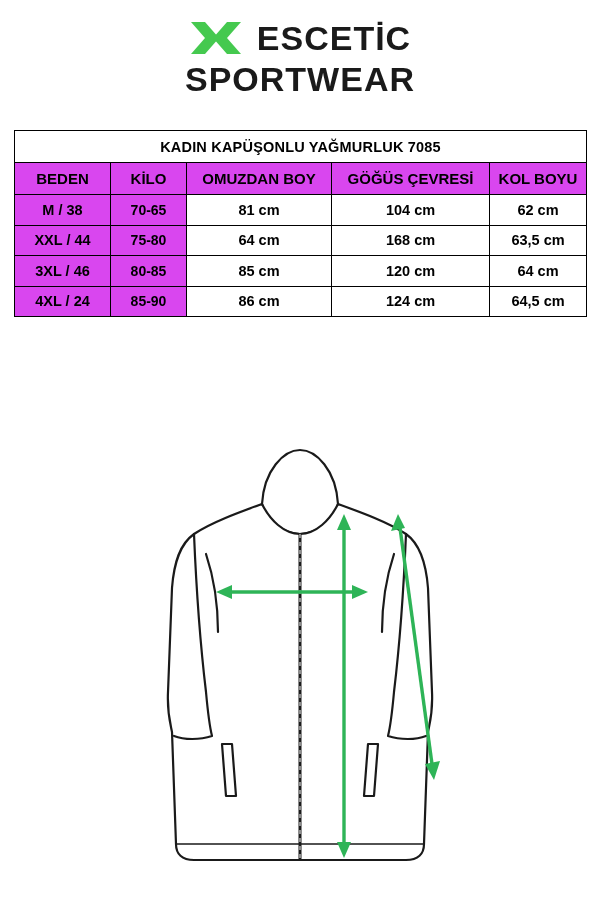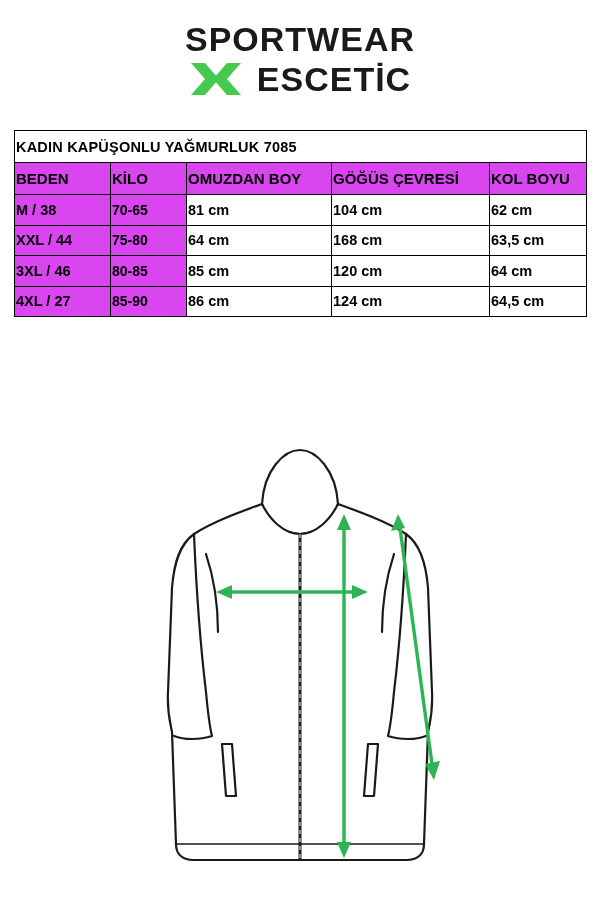--- a/index.html
+++ b/index.html
@@ -63,21 +63,21 @@
     top: 130px;
     width: 572px;
   }
   table#size-table {
     width: 100%;
     border-collapse: collapse;
     table-layout: fixed;
   }
   table#size-table td, table#size-table th {
     border: 1.5px solid #000000;
-    text-align: left;
+    text-align: center;
     font-family: "Liberation Sans", sans-serif;
     color: #000000;
   }
   #table-title-cell {
     height: 32px;
     font-size: 14.5px;
     font-weight: bold;
     letter-spacing: 0.2px;
   }
   thead th {
@@ -111,28 +111,28 @@
     width: 600px;
     height: 508px;
   }
 </style>
 </head>
 <body>
 
 <div id="page">
 
   <div id="logo-block">
-    <div id="logo-line2">SPORTWEAR</div>
     <div id="logo-row">
       <svg id="logo-mark" viewBox="0 0 54 40">
         <polygon points="2,4 16,4 30,20 16,36 2,36 16,20" fill="#45c94f"></polygon>
         <polygon points="52,4 38,4 24,20 38,36 52,36 38,20" fill="#45c94f"></polygon>
       </svg>
       <div class="logo-text">ESCETİC</div>
     </div>
+    <div id="logo-line2">SPORTWEAR</div>
   </div>
 
   <div id="size-table-wrap">
     <table id="size-table">
       <colgroup>
         <col class="c0">
           <col class="c1">
           <col class="c2">
           <col class="c3">
           <col class="c4">
@@ -165,21 +165,21 @@
           <td>63,5 cm</td>
         </tr>
         <tr>
           <td class="cell-green col-beden">3XL / 46</td>
           <td class="cell-green col-kilo">80-85</td>
           <td>85 cm</td>
           <td>120 cm</td>
           <td>64 cm</td>
         </tr>
         <tr>
-          <td class="cell-green col-beden">4XL / 27</td>
+          <td class="cell-green col-beden">4XL / 24</td>
           <td class="cell-green col-kilo">85-90</td>
           <td>86 cm</td>
           <td>124 cm</td>
           <td>64,5 cm</td>
         </tr>
       </tbody>
     </table>
   </div>
 
   <svg id="illustration" viewBox="0 0 600 508">

